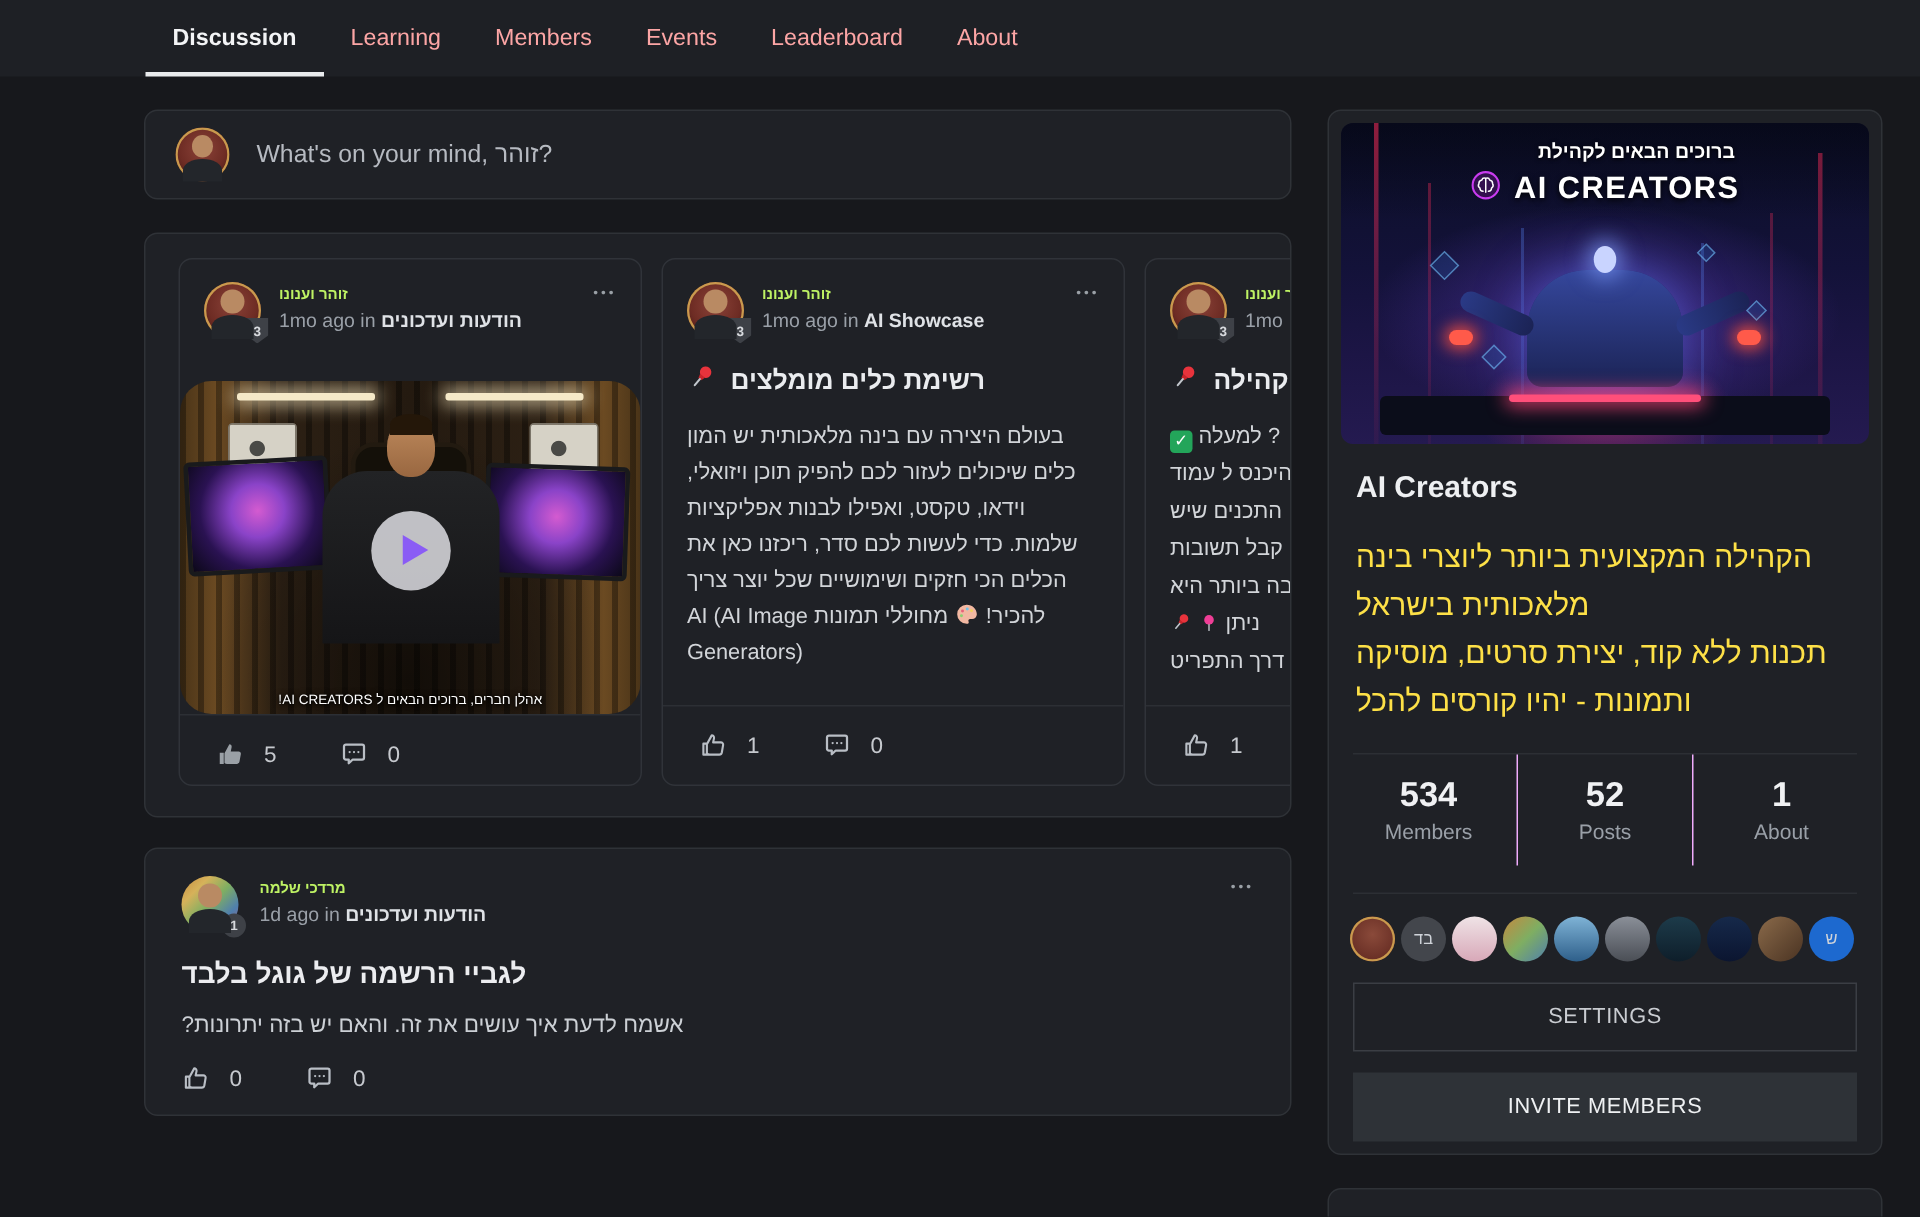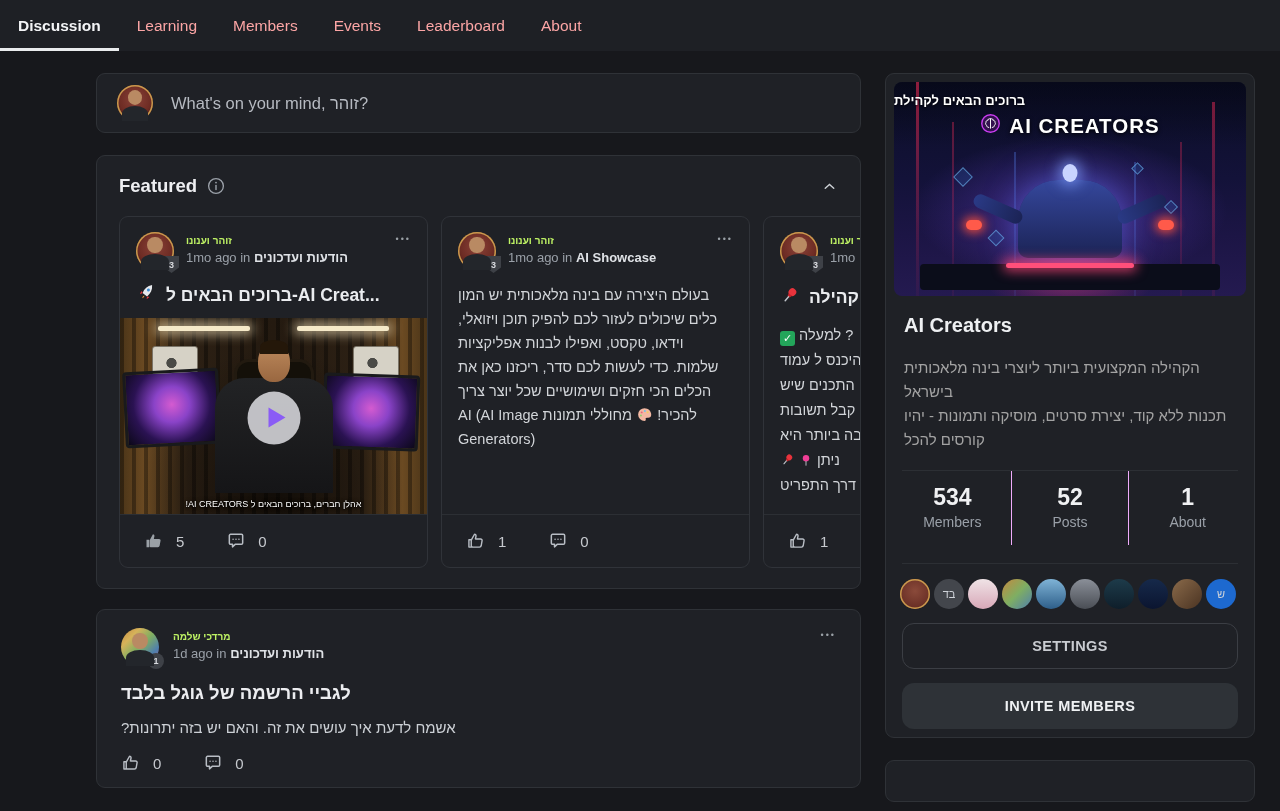--- a/index.html
+++ b/index.html
@@ -3,21 +3,21 @@
 <meta charset="utf-8">
 <style>
   * { margin:0; padding:0; box-sizing:border-box; }
   html,body { width:1280px; height:811px; overflow:hidden; }
   body {
     background:#17181c;
     font-family:"Liberation Sans","DejaVu Sans",sans-serif;
     color:#e8eaec;
   }
   
-  .nav { height:51px; background:#1e2025; display:flex; align-items:stretch; }
+  .nav { height:51px; background:#1e2025; display:flex; align-items:stretch; padding-left:97px; }
   .tab { display:flex; align-items:center; padding:0 18px; font-size:15.5px; color:#fca5a5; position:relative; cursor:pointer; }
   .tab.active { color:#f3f4f6; font-weight:700; }
   .tab.active::after { content:""; position:absolute; left:0; right:0; bottom:0; height:3px; background:#e9ebed; }
   
   .layout { display:flex; gap:24px; padding:22px 0 0 96px; align-items:flex-start; }
   .main { width:765px; flex:none; }
   .side { width:370px; flex:none; }
   .card { background:#1f2126; border:1px solid #2f3237; border-radius:9px; }
   
   .composer { height:60px; display:flex; align-items:center; gap:18px; padding:0 20px; margin-bottom:22px; cursor:text; }
@@ -45,25 +45,26 @@
            clip-path:polygon(0 0,100% 0,100% 68%,50% 100%,0 68%); display:flex; align-items:center;
            justify-content:center; font-size:9px; font-weight:700; color:#d8dade; }
   .fc-title { margin-top:15px; display:flex; align-items:center; gap:9px; font-size:17.5px; font-weight:700; color:#eaecef; white-space:nowrap; overflow:hidden; }
   .fc-title svg { flex:none; }
   .fc-body { margin-top:13px; font-size:14.5px; line-height:1.66; color:#d2d5d9; direction:rtl; text-align:left; }
   .fc-lines { margin-top:13px; font-size:14.5px; line-height:1.72; color:#d2d5d9; }
   .fc-foot { margin-top:auto; border-top:1px solid #2c2f34; margin-left:-16px; margin-right:-16px; height:53px; flex:none;
              display:flex; align-items:center; padding:0 24px; gap:12px; }
   .count { font-size:15px; color:#c6c9ce; margin-right:30px; }
   
-  .fc-media { margin:13px -16px 0; height:196px; position:relative; overflow:hidden; flex:none;
+  .fc-media { margin:13px -16px 0; height:222px; position:relative; overflow:hidden; flex:none;
     background:
       radial-gradient(ellipse at 50% 90%, rgba(0,0,0,.5), transparent 60%),
       repeating-linear-gradient(90deg, rgba(0,0,0,.35) 0 4px, transparent 4px 12px),
       linear-gradient(90deg,#4a3418 0%,#6b4a22 8%,#2c2014 22%,#241a10 50%,#2c2014 78%,#6b4a22 92%,#4a3418 100%);
+    border-radius: 21px;
   }
   .m-light { position:absolute; top:8px; width:92px; height:5px; background:#f5e9c8; box-shadow:0 0 12px 3px rgba(245,230,190,.7); border-radius:2px; }
   .l1 { left:38px; } .l2 { right:38px; }
   .m-speaker { position:absolute; top:28px; width:46px; height:34px; background:radial-gradient(circle at 42% 50%, #4a4a46 16%, #d6d2c6 18%); border-radius:3px; border:1px solid #7a7468; }
   .sp-l { left:32px; } .sp-r { right:28px; }
   .m-monitor { position:absolute; width:96px; height:76px; border:3px solid #191a1c; border-radius:4px;
     background:radial-gradient(circle at 50% 45%, #d45bd0 0%, #8a43c8 30%, #2a1252 65%, #0b0818 100%); }
   .mon-l { left:4px; top:52px; transform:rotate(-3deg); }
   .mon-r { right:8px; top:56px; transform:rotate(2deg); }
   .m-chair { position:absolute; left:50%; top:44px; transform:translateX(-50%); width:74px; height:100px; background:#141009; border-radius:12px; box-shadow:0 0 0 3px #221a10; }
@@ -103,37 +104,37 @@
                 background:#c9d4ff; box-shadow:0 0 14px 4px rgba(130,160,255,.7); }
   .b-fig-body { position:absolute; left:50%; top:98px; transform:translateX(-50%); width:104px; height:78px;
                 background:linear-gradient(180deg,#35479c,#1b2355); border-radius:40px 40px 10px 10px;
                 box-shadow:0 0 34px rgba(100,120,255,.55); }
   .b-arm { position:absolute; top:120px; width:52px; height:14px; background:linear-gradient(90deg,#2a3a86,#1b2355); border-radius:8px; }
   .arm-l { left:calc(50% - 98px); transform:rotate(24deg); } .arm-r { right:calc(50% - 98px); transform:rotate(-24deg); }
   .b-hand { position:absolute; top:138px; width:16px; height:10px; border-radius:5px; background:#ff5a4a; box-shadow:0 0 10px 3px rgba(255,80,60,.8); }
   .hand-l { left:calc(50% - 104px); } .hand-r { right:calc(50% - 104px); }
   .b-desk { position:absolute; bottom:6px; left:50%; transform:translateX(-50%); width:300px; height:26px; background:#0b0d1a; border-radius:4px; }
   .b-kb { position:absolute; bottom:28px; left:50%; transform:translateX(-50%); width:128px; height:5px; background:#ff4f7a; border-radius:3px; box-shadow:0 0 12px 3px rgba(255,70,120,.8); }
-  .b-welcome { position:absolute; top:11px; width:100%; text-align:left; font-size:13px; font-weight:700; color:#fff; text-shadow:0 1px 3px #000; direction:rtl; }
+  .b-welcome { position:absolute; top:11px; width:100%; text-align:center; font-size:13px; font-weight:700; color:#fff; text-shadow:0 1px 3px #000; direction:rtl;margin-left:21px; }
   .b-brandrow { position:absolute; top:31px; width:100%; display:flex; justify-content:center; align-items:center; gap:8px; }
   .b-brand { font-size:20.5px; font-weight:800; letter-spacing:1px; color:#fff; text-shadow:0 1px 4px #000; }
   .s-name { font-size:20px; font-weight:700; color:#eef0f2; margin:4px 10px 0; }
   .s-priv { display:flex; align-items:center; gap:11px; margin:13px 10px 0; color:#9aa0a8; font-size:14.5px; }
-  .s-desc { margin:19px 10px 0; font-size:15px; line-height:1.6; color:#a3a3a3; direction:rtl; text-align:left; white-space:pre-line; }
+  .s-desc { margin:19px 10px 0; font-size:20px; line-height:1.6; color:#fde047; direction:rtl; text-align:left; white-space:pre-line; }
   .s-div { height:1px; background:#2c2f34; margin:18px 8px 0; }
   .s-stats { display:flex; }
   .stat { flex:1; text-align:center; padding:13px 0 15px; cursor:pointer; }
   .stat + .stat { border-left:1px solid #f0abfc; }
   .stat-val { font-size:23px; font-weight:700; color:#f0f1f3; }
   .stat-label { font-size:14px; color:#9aa0a8; margin-top:3px; }
   .s-avatars { display:flex; gap:4px; margin:15px 6px 0; }
   .s-av { width:30px; height:30px; border-radius:50%; flex:none; display:flex; align-items:center; justify-content:center;
           font-size:11px; color:#cfd3d9; cursor:pointer; }
-  .btn { height:46px; margin:14px 8px 0; border-radius:12px; display:flex; align-items:center; justify-content:center;
-         font-size:14.5px; font-weight:700; letter-spacing:.4px; cursor:pointer; }
+  .btn { height:46px; margin:14px 8px 0; border-radius:0; display:flex; align-items:center; justify-content:center;
+         font-size:14.5px; font-weight:400; letter-spacing:.4px; cursor:pointer; }
   .btn-outline { border:1px solid #3b3e44; color:#c9ccd1; }
   .btn-fill { background:#2e3237; color:#eff1f3; }
   .lb-card { margin-top:22px; padding:20px 24px; }
   .em-check { display:inline-flex; width:15px; height:15px; background:#23a55a; border-radius:3px; color:#fff;
               font-size:11px; align-items:center; justify-content:center; vertical-align:-2px; }
 </style>
 </head>
 <body>
 
 <div class="nav">
@@ -148,35 +149,20 @@
 <div class="layout">
 
 <div class="main">
 
   <div class="card composer">
     <div class="avatar face av-zohar" style="width:36px;height:36px;"></div>
     <div class="composer-text">What's on your mind, זוהר?</div>
   </div>
 
   <div class="card featured">
-    <div class="f-head">
-      <div class="f-title">Featured</div>
-      <span class="icon-btn">
-        <svg viewBox="0 0 20 20" width="18" height="18">
-              <circle cx="10" cy="10" r="8.2" fill="none" stroke="#9aa0a8" stroke-width="1.5"></circle>
-              <circle cx="10" cy="6.2" r="1" fill="#9aa0a8"></circle>
-              <rect x="9.2" y="8.6" width="1.6" height="6" rx=".8" fill="#9aa0a8"></rect>
-            </svg>
-      </span>
-      <span class="icon-btn f-chevron">
-        <svg viewBox="0 0 24 24" width="17" height="17" fill="none" stroke="#ccd0d5" stroke-width="2" stroke-linecap="round">
-              <path d="M6 14.5L12 9l6 5.5"></path>
-            </svg>
-      </span>
-    </div>
 
     <div class="cards-row">
 
       <div class="fcard">
         <div class="fc-head">
           <div class="avatar face av-zohar" style="width:38px;height:38px;">
             <div class="badge">3</div>
           </div>
           <div class="fc-who">
             <div class="fc-name">זוהר וענונו</div>
@@ -236,20 +222,32 @@
           <div class="avatar face av-zohar" style="width:38px;height:38px;">
             <div class="badge">3</div>
           </div>
           <div class="fc-who">
             <div class="fc-name">זוהר וענונו</div>
             <div class="fc-meta">
               <span>1mo ago in</span> <span class="fc-cat">AI Showcase</span>
             </div>
           </div>
           <span class="dots">•••</span>
+        </div>
+        <div class="fc-title">
+          <span>
+            <svg viewBox="0 0 24 24" width="20" height="20">
+                  <g transform="rotate(40 12 12)">
+                    <circle cx="12" cy="7.5" r="4.6" fill="#e8333c"></circle>
+                    <path d="M9.5 11.3h5l-1 3.4h-3z" fill="#c9242b"></path>
+                    <path d="M12 14.7V21" stroke="#c0c5cb" stroke-width="1.7" stroke-linecap="round"></path>
+                  </g>
+                </svg>
+          </span>
+          <span dir="ltr">רשימת כלים מומלצים</span>
         </div>
         <div class="fc-body emojify">בעולם היצירה עם בינה מלאכותית יש המון כלים שיכולים לעזור לכם להפיק תוכן ויזואלי, וידאו, טקסט, ואפילו לבנות אפליקציות שלמות. כדי לעשות לכם סדר, ריכזנו כאן את הכלים הכי חזקים ושימושיים שכל יוצר צריך להכיר! <svg viewBox="0 0 24 24" width="17" height="17" style="vertical-align:-3px">
                 <path d="M12 3a9 9 0 100 18c1.6 0 2.3-1 1.7-2.2-.6-1.2.2-2.3 1.6-2.3H17a4.5 4.5 0 004.5-4.5C21.5 7 17.2 3 12 3z" fill="#f2b8a2"></path>
                 <circle cx="8" cy="9" r="1.4" fill="#e8637a"></circle>
                 <circle cx="12.5" cy="7" r="1.4" fill="#6fc3e8"></circle>
                 <circle cx="7" cy="13.5" r="1.4" fill="#8ad06f"></circle>
                 <circle cx="16.5" cy="8.8" r="1.4" fill="#f0d05c"></circle>
               </svg> מחוללי תמונות AI (AI Image Generators)</div>
         <div class="fc-foot">
           <span class="icon-btn">

